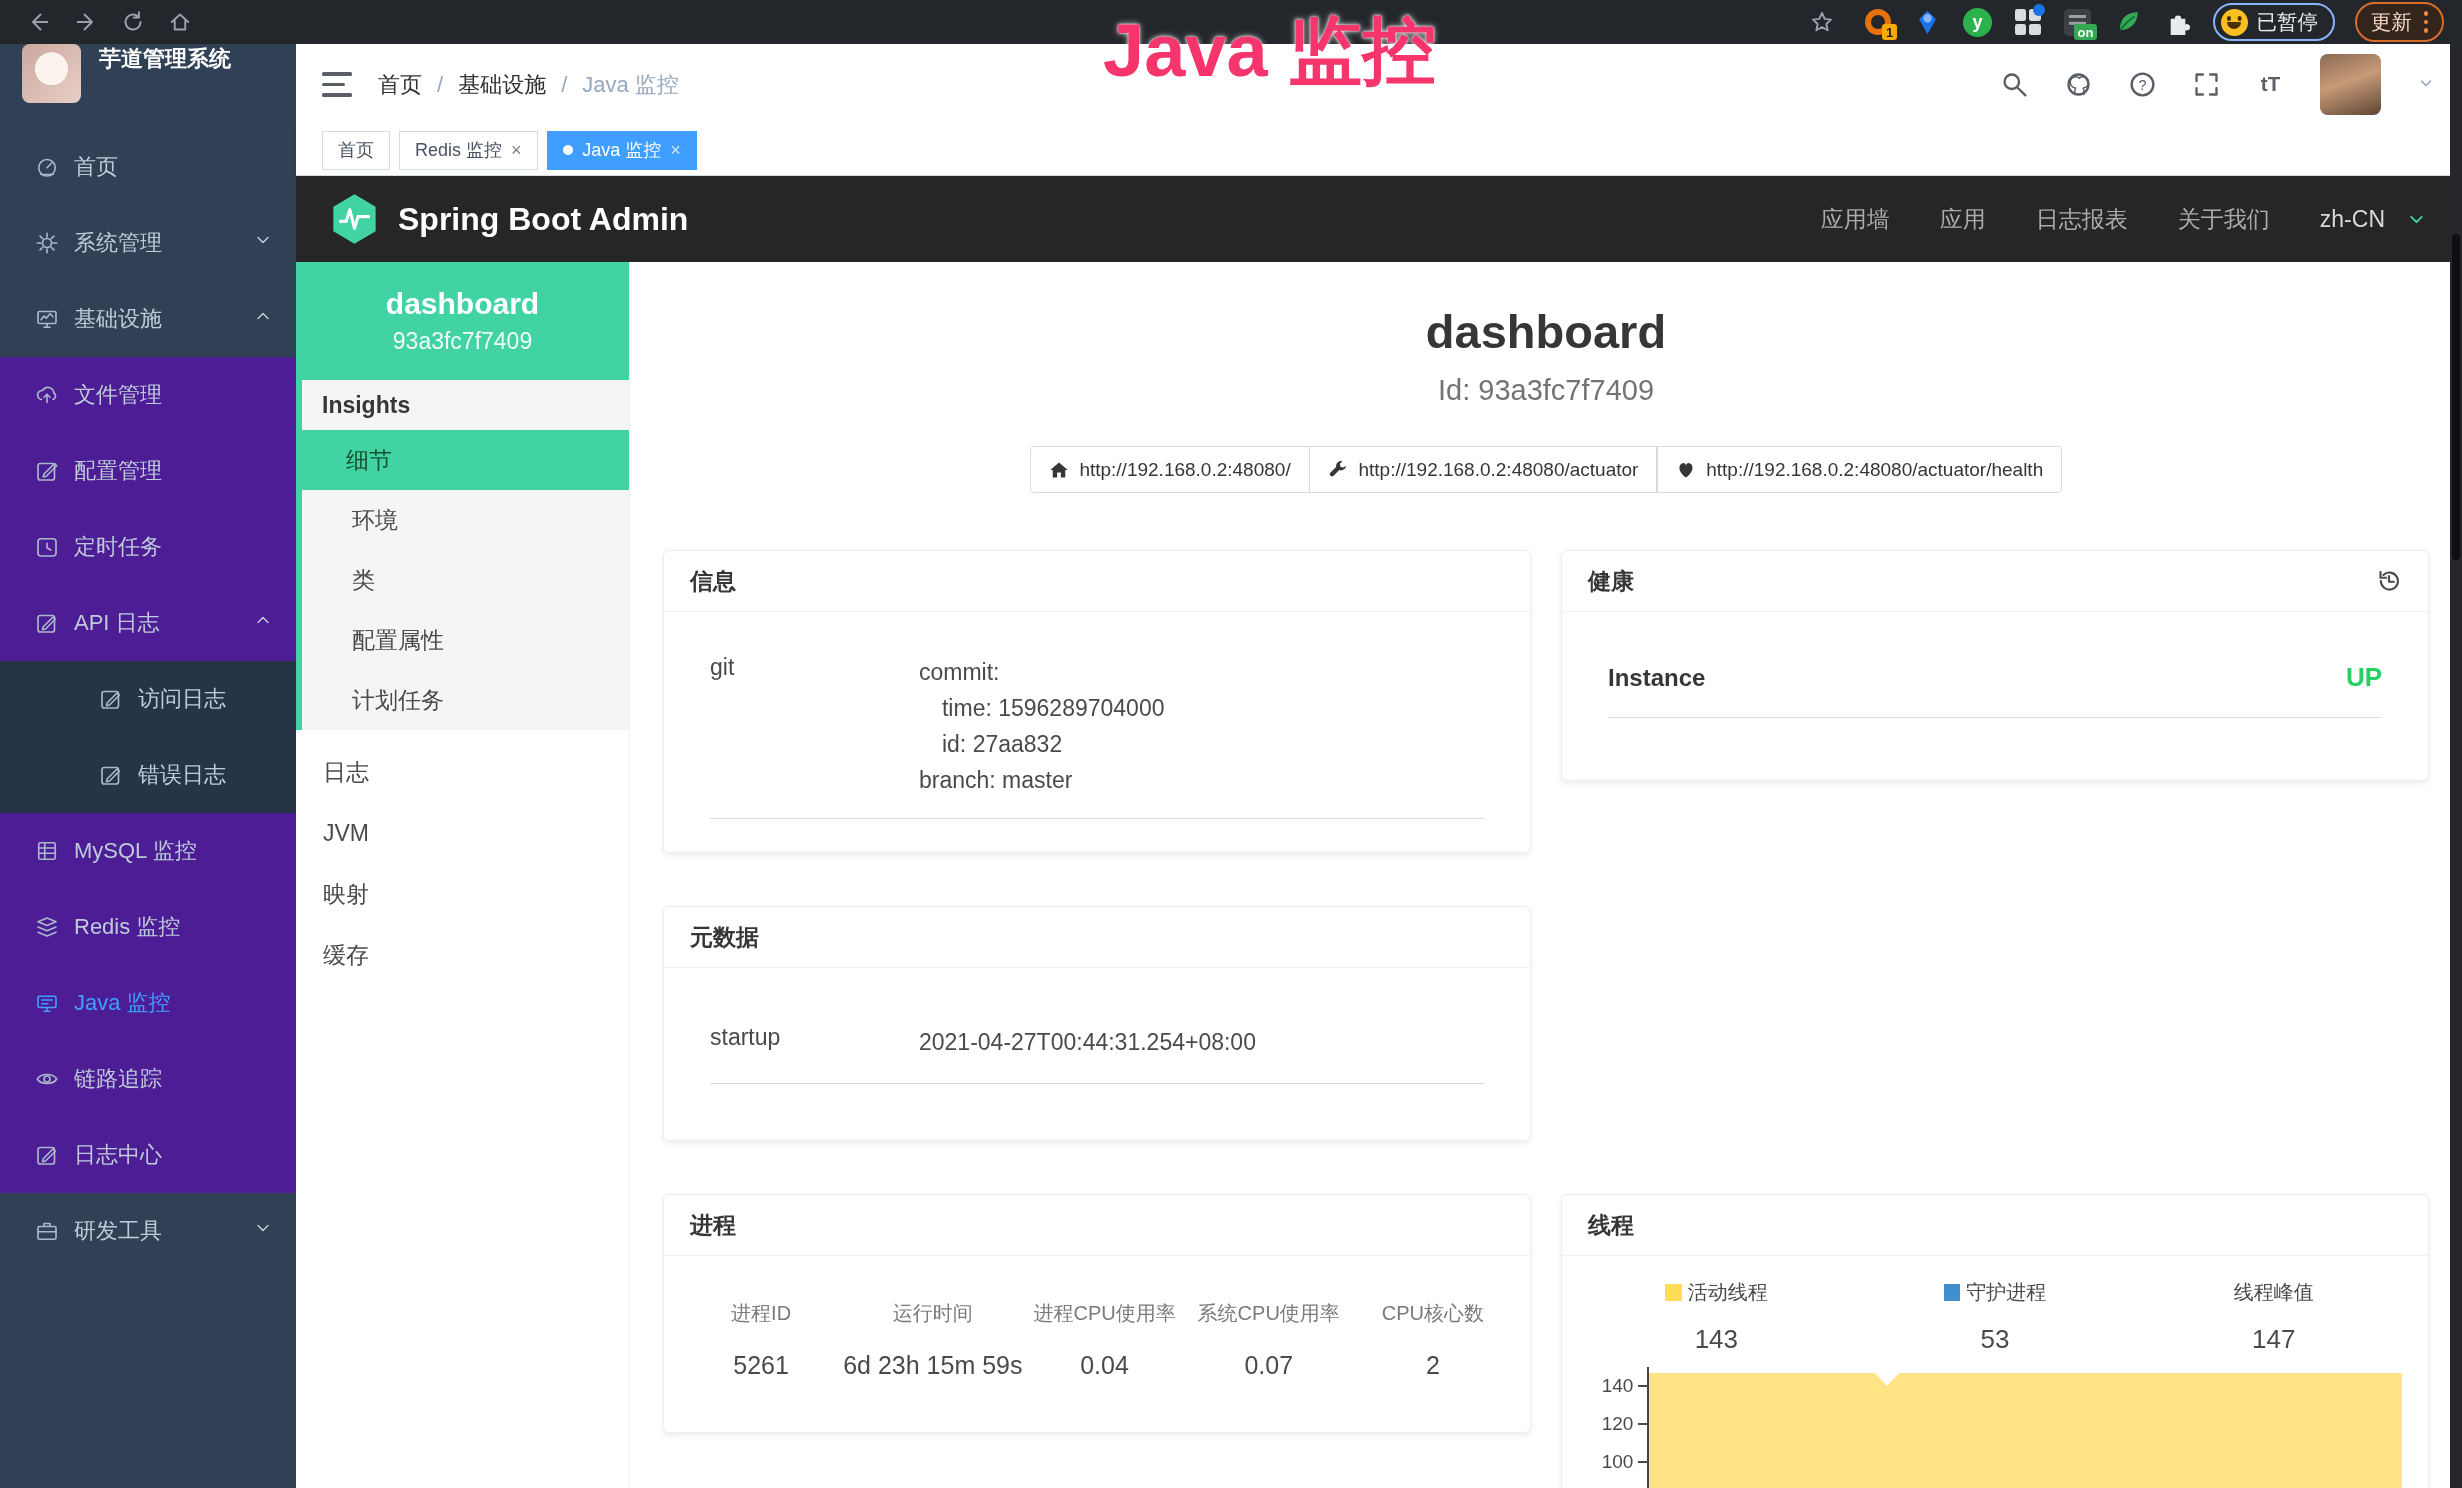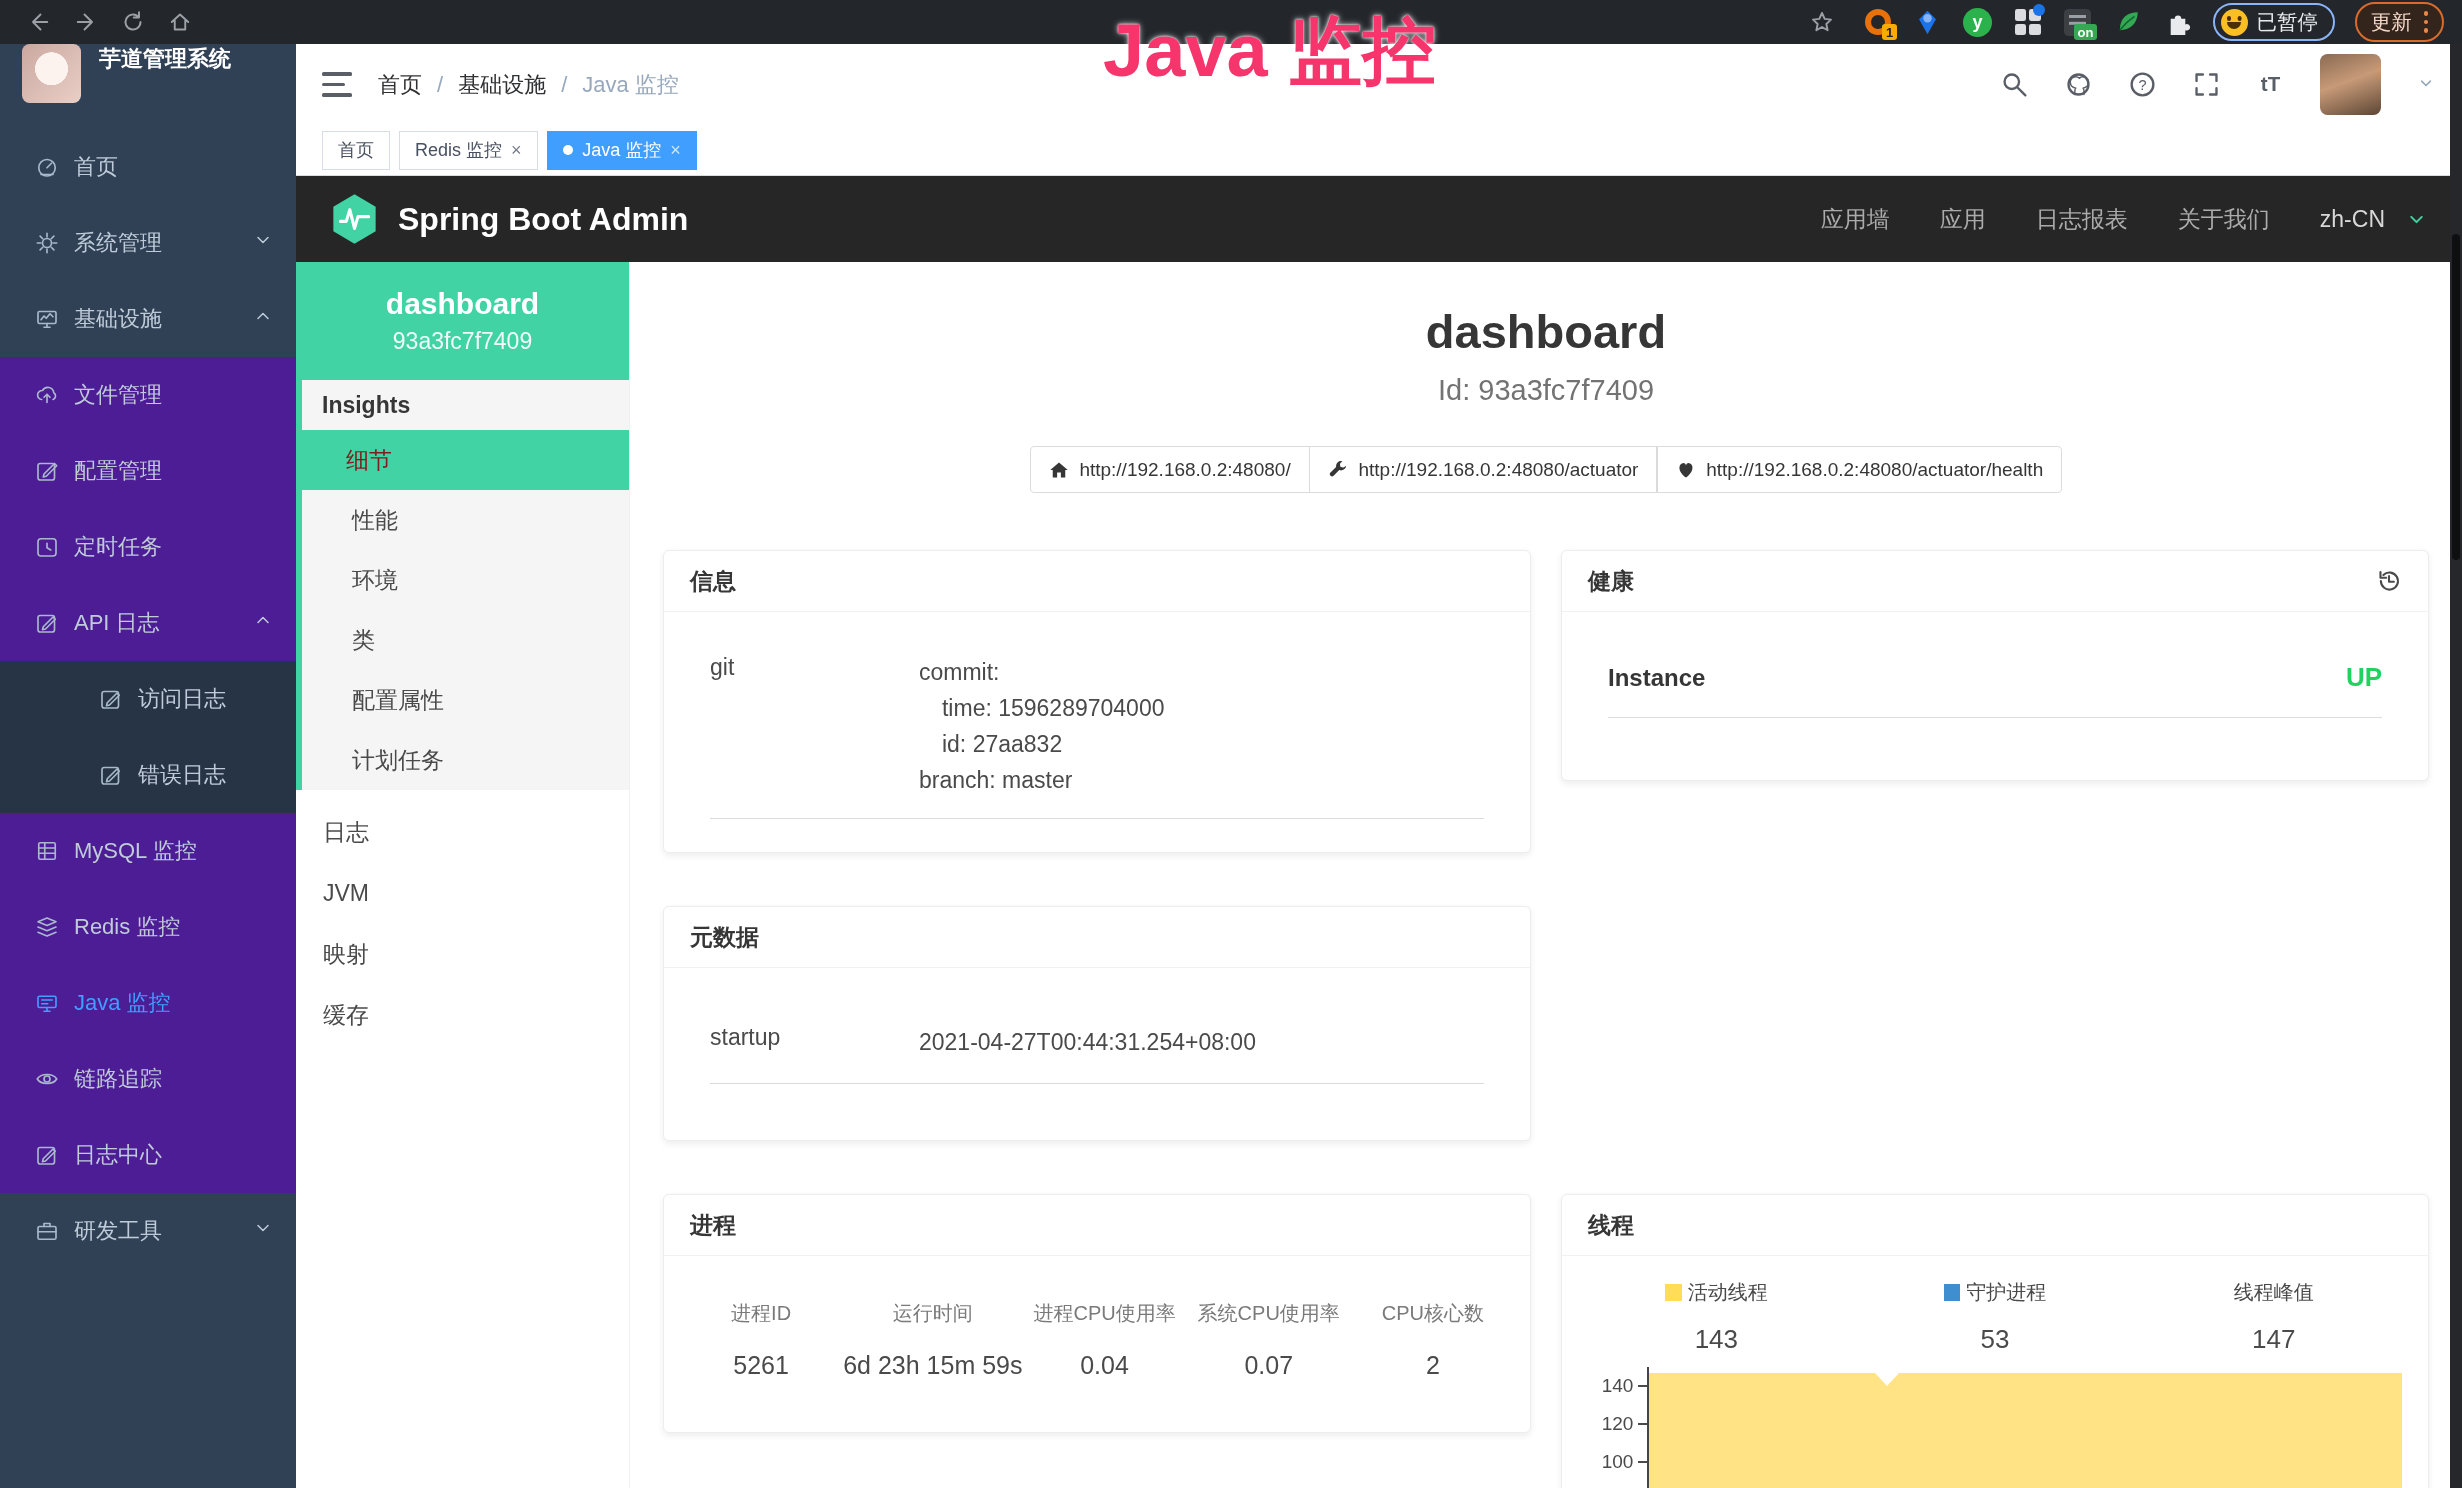--- a/index.html
+++ b/index.html
@@ -86,21 +86,21 @@
 
   
   .sba-body{flex:1;display:flex;min-height:0}
   .sba-side{width:334px;flex:none;background:#fff;border-right:0.8px solid #f0f0f0;overflow:hidden}
   .inst-head{height:118px;background:#42d3a5;color:#fff;display:flex;flex-direction:column;align-items:center;justify-content:center;gap:7.6px}
   .inst-name{font-size:30px;font-weight:600}
   .inst-id{font-size:23px;opacity:.92}
   .insights{background:#f5f5f5;border-left:6px solid #42d3a5}
   .sect{height:50px;display:flex;align-items:center;padding-left:20px;font-weight:700;font-size:23px;color:#363636}
   .sitem{height:60px;display:flex;align-items:center;padding-left:50px;font-size:23px;color:#4a4a4a;cursor:pointer}
-  .sitem.active{background:#42d3a5;color:#7f1d1d;margin-left:-6px;}
+  .sitem.active{background:#42d3a5;color:#14532d;margin-left:-6px;}
   .root-items{padding-top:12px}
   .ritem{height:61px;display:flex;align-items:center;padding-left:27px;font-size:23px;color:#4a4a4a;cursor:pointer}
 
   
   .sba-main{flex:1;min-width:0;padding:0 33px;overflow:hidden;background:#fff}
   .ih-title{text-align:center;padding-top:42px;font-size:47px;font-weight:600;color:#363636}
   .ih-sub{text-align:center;margin-top:15px;font-size:29px;color:#737373}
   .links{display:flex;justify-content:center;margin-top:39px}
   .lbtn{display:flex;align-items:center;gap:10.6px;height:47px;padding:0 18px;border:0.8px solid #dbdbdb;background:#fff;font-size:19px;color:#363636;cursor:pointer;white-space:nowrap}
   .lbtn+.lbtn{margin-left:-0.8px}
@@ -448,21 +448,20 @@
       <div class="sba-body">
 
         <aside class="sba-side">
           <div class="inst-head">
             <div class="inst-name">dashboard</div>
             <div class="inst-id">93a3fc7f7409</div>
           </div>
           <div class="insights">
             <div class="sect">Insights</div>
             <div class="sitem active">细节</div>
-            <div class="sitem">性能</div>
             <div class="sitem">环境</div>
             <div class="sitem">类</div>
             <div class="sitem">配置属性</div>
             <div class="sitem">计划任务</div>
           </div>
           <div class="root-items">
             <div class="ritem">日志</div>
             <div class="ritem">JVM</div>
             <div class="ritem">映射</div>
             <div class="ritem">缓存</div>

